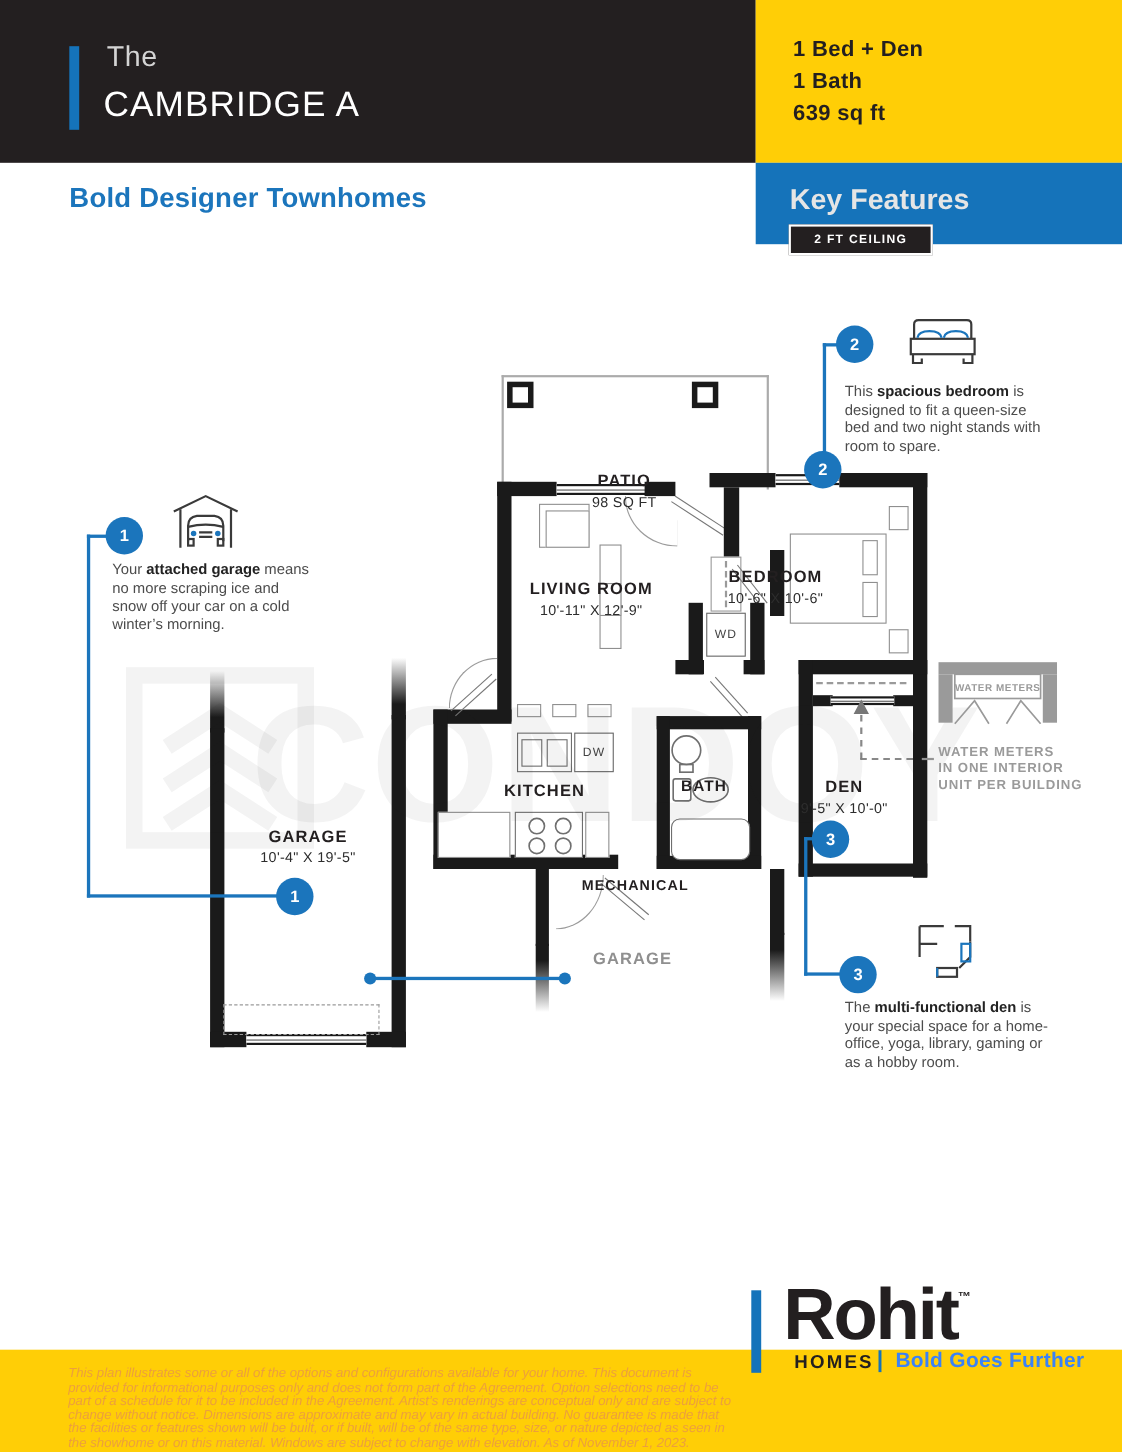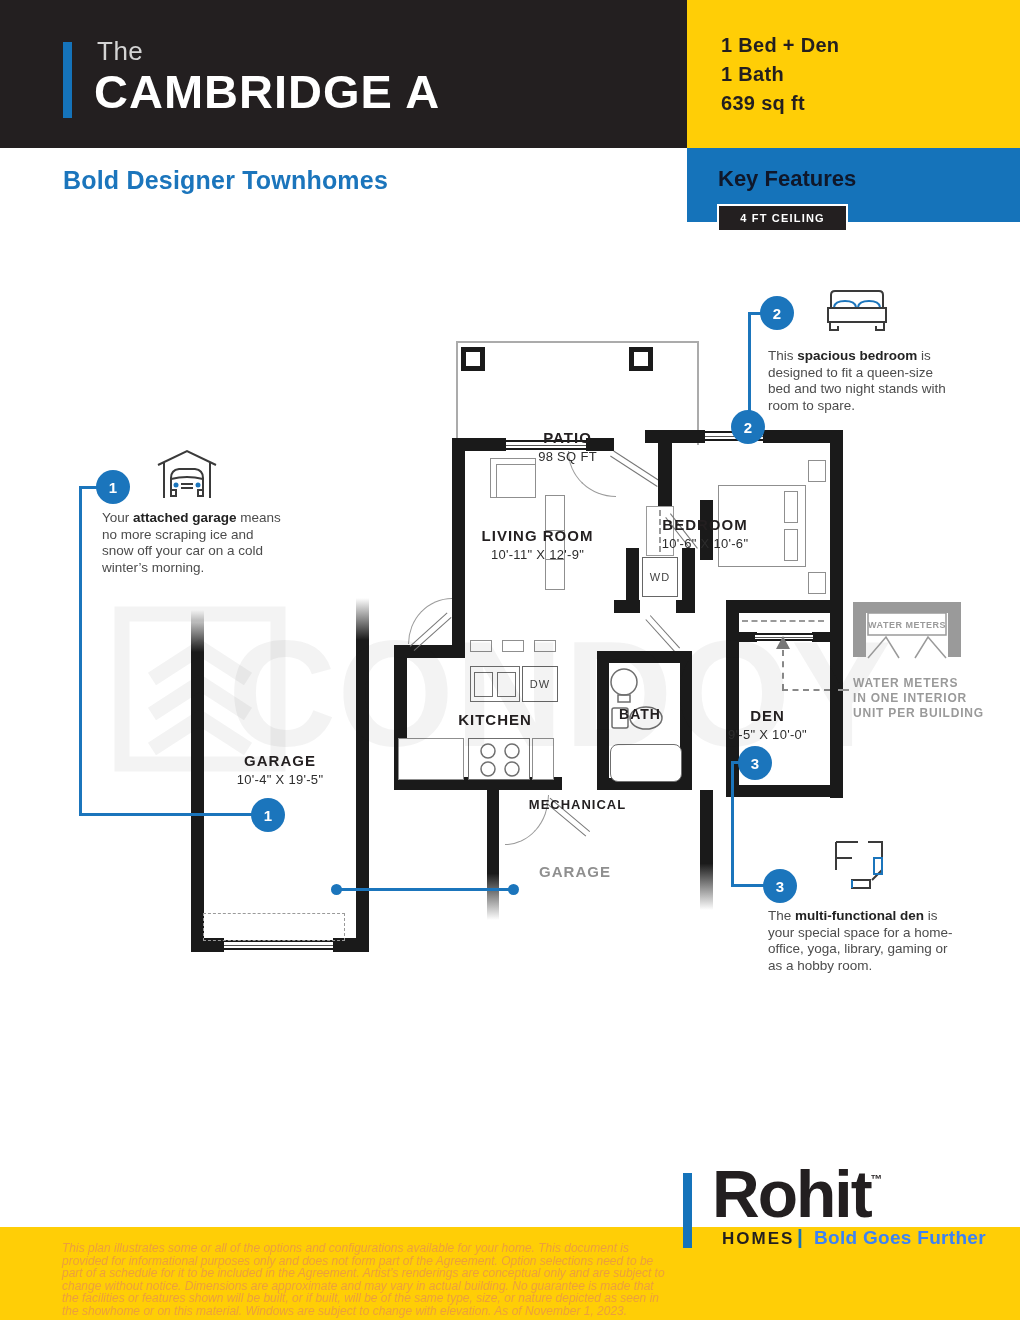--- a/index.html
+++ b/index.html
@@ -4,27 +4,27 @@
 <style>
   html,body{margin:0;padding:0;background:#e8e8e8;}
   .page{position:relative;width:1020px;height:1320px;margin:0 auto;background:#fff;
         font-family:"Liberation Sans",sans-serif;overflow:hidden;}
   .abs{position:absolute;}
 
   
   .hdr-black{left:0;top:0;width:687px;height:148px;background:#231F20;}
   .hdr-accent{left:63px;top:42px;width:9px;height:76px;background:#1573BA;}
   .hdr-the{left:97px;top:36px;font-size:26px;color:#D4D4D4;letter-spacing:.5px;}
-  .hdr-title{left:94px;top:64px;font-size:47px;font-weight:bold;color:#fff;letter-spacing:1px;}
+  .hdr-title{left:94px;top:76px;font-size:32px;font-weight:normal;color:#fff;letter-spacing:1px;}
   .subtitle{left:63px;top:166px;font-size:25px;font-weight:bold;color:#1B75BC;letter-spacing:.2px;}
 
   .specs{left:687px;top:0;width:333px;height:148px;background:#FFCE06;color:#231F20;}
   .specs .ln{position:absolute;left:34px;font-size:20px;font-weight:bold;letter-spacing:.3px;}
   .keyfeat{left:687px;top:148px;width:333px;height:74px;background:#1573BA;}
-  .keyfeat-title{left:31px;top:18px;font-size:22px;font-weight:bold;color:#0f172a;position:absolute;}
+  .keyfeat-title{left:31px;top:18px;font-size:26px;font-weight:bold;color:#e5e5e5;position:absolute;}
   .badge{left:717px;top:204px;width:131px;height:28px;background:#231F20;border:2px solid #fff;
          color:#fff;font-size:11px;font-weight:bold;letter-spacing:1.2px;display:flex;
          align-items:center;justify-content:center;box-sizing:border-box;}
 
   
   .wall{position:absolute;background:#1a1a1a;}
   .wfade-t{position:absolute;background:linear-gradient(to top,#1a1a1a 25%,rgba(26,26,26,0));}
   .wfade-b{position:absolute;background:linear-gradient(to bottom,#1a1a1a 25%,rgba(26,26,26,0));}
   .window{position:absolute;background:#fff;border-top:2px solid #1a1a1a;border-bottom:2px solid #1a1a1a;box-sizing:border-box;}
   .window:after{content:"";position:absolute;left:0;right:0;top:50%;border-top:1px solid #555;}
@@ -82,21 +82,21 @@
   <div class="abs subtitle">Bold Designer Townhomes</div>
 
   <div class="abs specs">
     <div class="ln" style="top:34px">1 Bed + Den</div>
     <div class="ln" style="top:63px">1 Bath</div>
     <div class="ln" style="top:92px">639 sq ft</div>
   </div>
   <div class="abs keyfeat">
     <div class="keyfeat-title">Key Features</div>
   </div>
-  <div class="abs badge">4 FT CEILING</div>
+  <div class="abs badge">2 FT CEILING</div>
 
   <div class="wm-text">CONDOY</div>
   <svg class="wm-logo" width="176" height="170" viewBox="0 0 176 170">
     <g stroke="#231F20" stroke-opacity="0.055" fill="none" stroke-width="15">
       <rect x="10" y="10" width="156" height="150"></rect>
       <polyline points="40,75 88,44 136,75"></polyline>
       <polyline points="40,110 88,79 136,110"></polyline>
       <polyline points="40,145 88,114 136,145"></polyline>
     </g>
   </svg>

